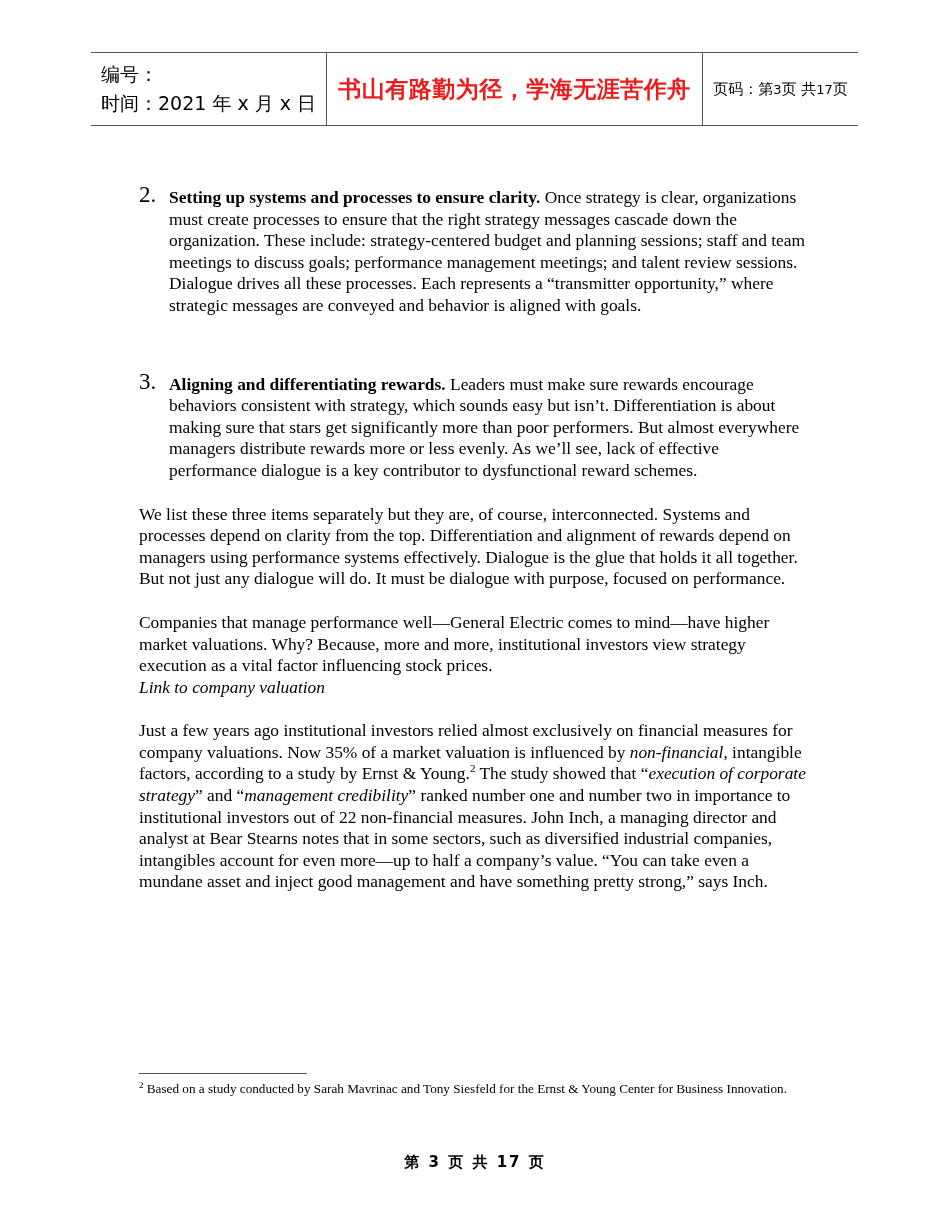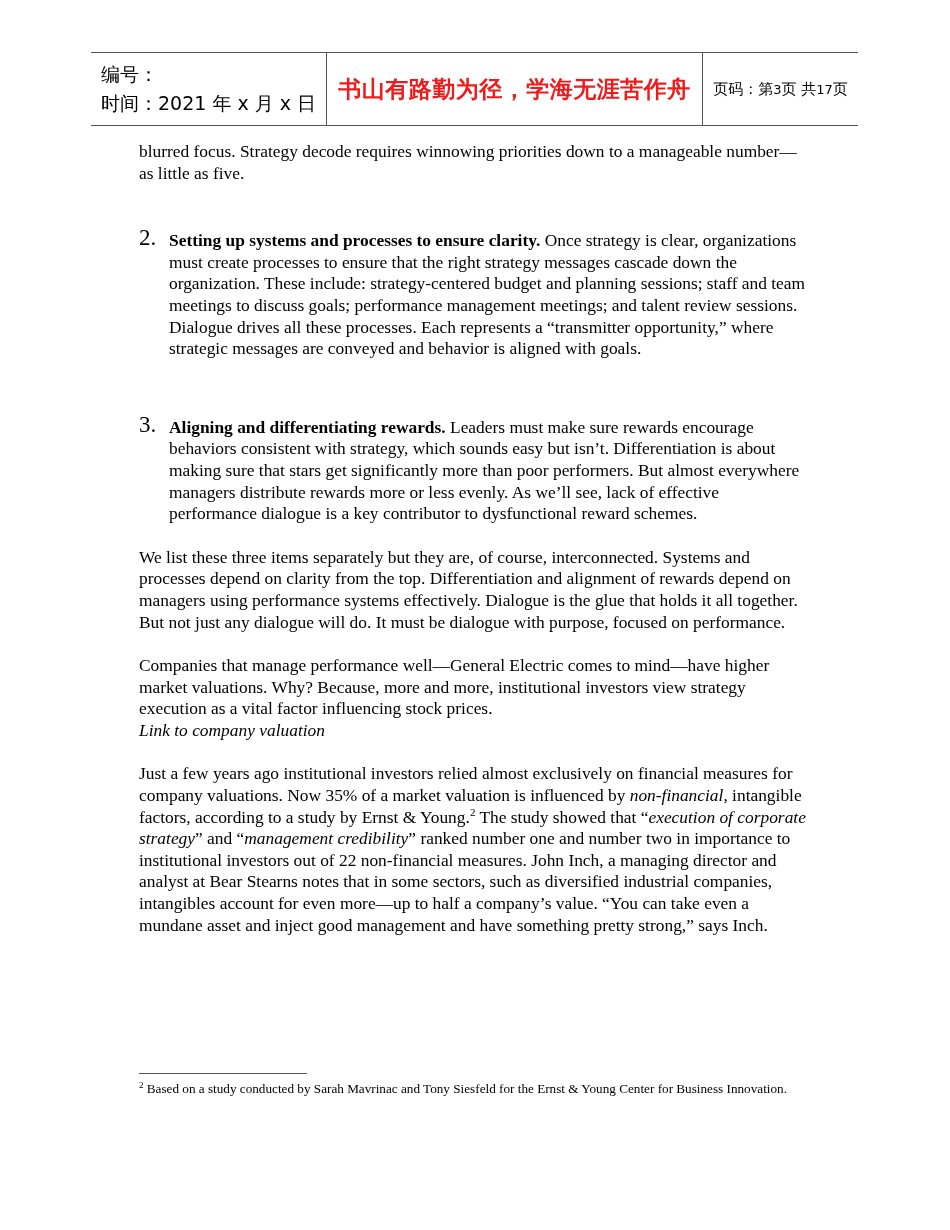--- a/index.html
+++ b/index.html
@@ -151,21 +151,20 @@
       </td>
       <td class="hdr-cell-right">
         <span class="hdr-line"><span>页码：</span><span>第</span><span class="num-sm">3</span><span>页</span>&nbsp;<span>共</span><span class="num-sm">17</span><span>页</span></span>
       </td>
     </tr>
   </tbody>
     </table>
 
   <div class="body">
 
-    <p class="para">blurred focus.  Strategy decode requires winnowing priorities down to a manageable number—as little as five.</p>
 
     <div class="spacer-sm"></div>
 
     <div class="li">
       <span class="li-num">2.</span>
       <span class="li-body"><b class="lead">Setting up systems and processes to ensure clarity.</b><span> Once strategy is clear, organizations must create processes to ensure that the right strategy messages cascade down the organization.  These include: strategy-centered budget and planning sessions; staff and team meetings to discuss goals; performance management meetings; and talent review sessions.  Dialogue drives all these processes.  Each represents a “transmitter opportunity,” where strategic messages are conveyed and behavior is aligned with goals.</span></span>
     </div>
 
     <div class="spacer-md"></div>
 
@@ -187,14 +186,22 @@
 
     <p class="para"><span>Just a few years ago institutional investors relied almost exclusively on financial measures for company valuations. Now 35% of a market valuation is influenced by </span><i>non-financial</i><span>, intangible factors, according to a study by Ernst &amp; Young.</span><span class="sup">2</span><span>  The study showed that “</span><i>execution of corporate strategy</i><span>” and “</span><i>management credibility</i><span>” ranked number one and number two in importance to institutional investors out of 22 non-financial measures. John Inch, a managing director and analyst at Bear Stearns notes that in some sectors, such as diversified industrial companies, intangibles account for even more—up to half a company’s value.  “You can take even a mundane asset and inject good management and have something pretty strong,” says Inch.</span></p>
 
   </div>
 
   <div class="footnote-rule"></div>
   <div class="footnote">
     <span class="sup">2</span><span> Based on a study conducted by Sarah Mavrinac and Tony Siesfeld for the Ernst &amp; Young Center for Business Innovation.</span>
   </div>
 
+  <div class="page-footer">
+    <span>第</span>
+    <span>3</span>
+    <span>页</span>
+    <span>共</span>
+    <span>17</span>
+    <span>页</span>
+  </div>
 
 </div>
 
 </body></html>

